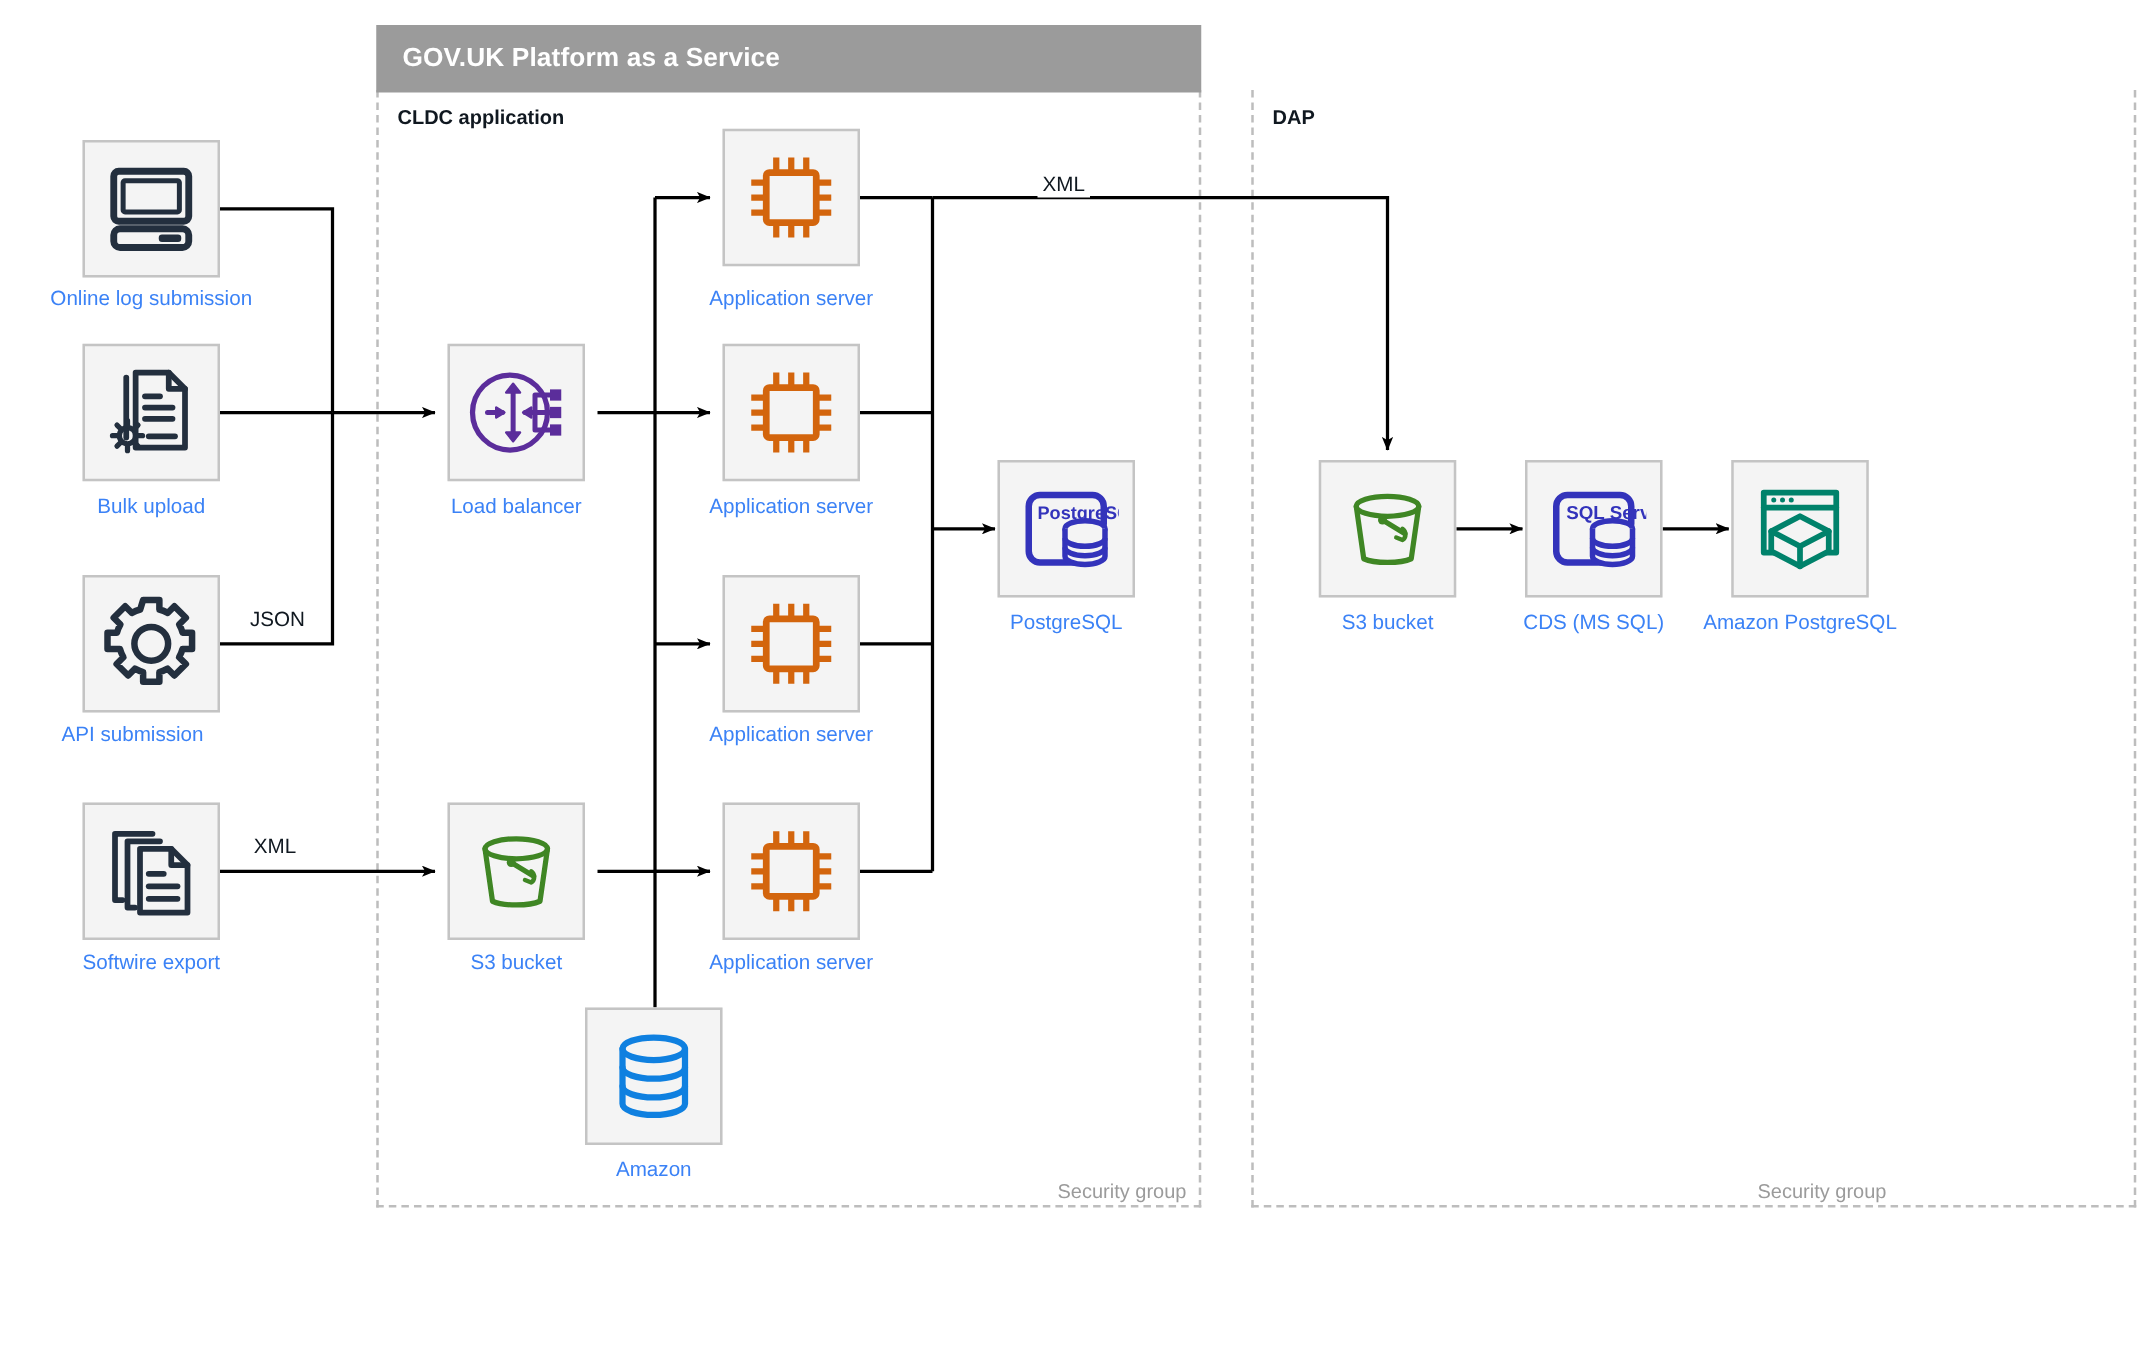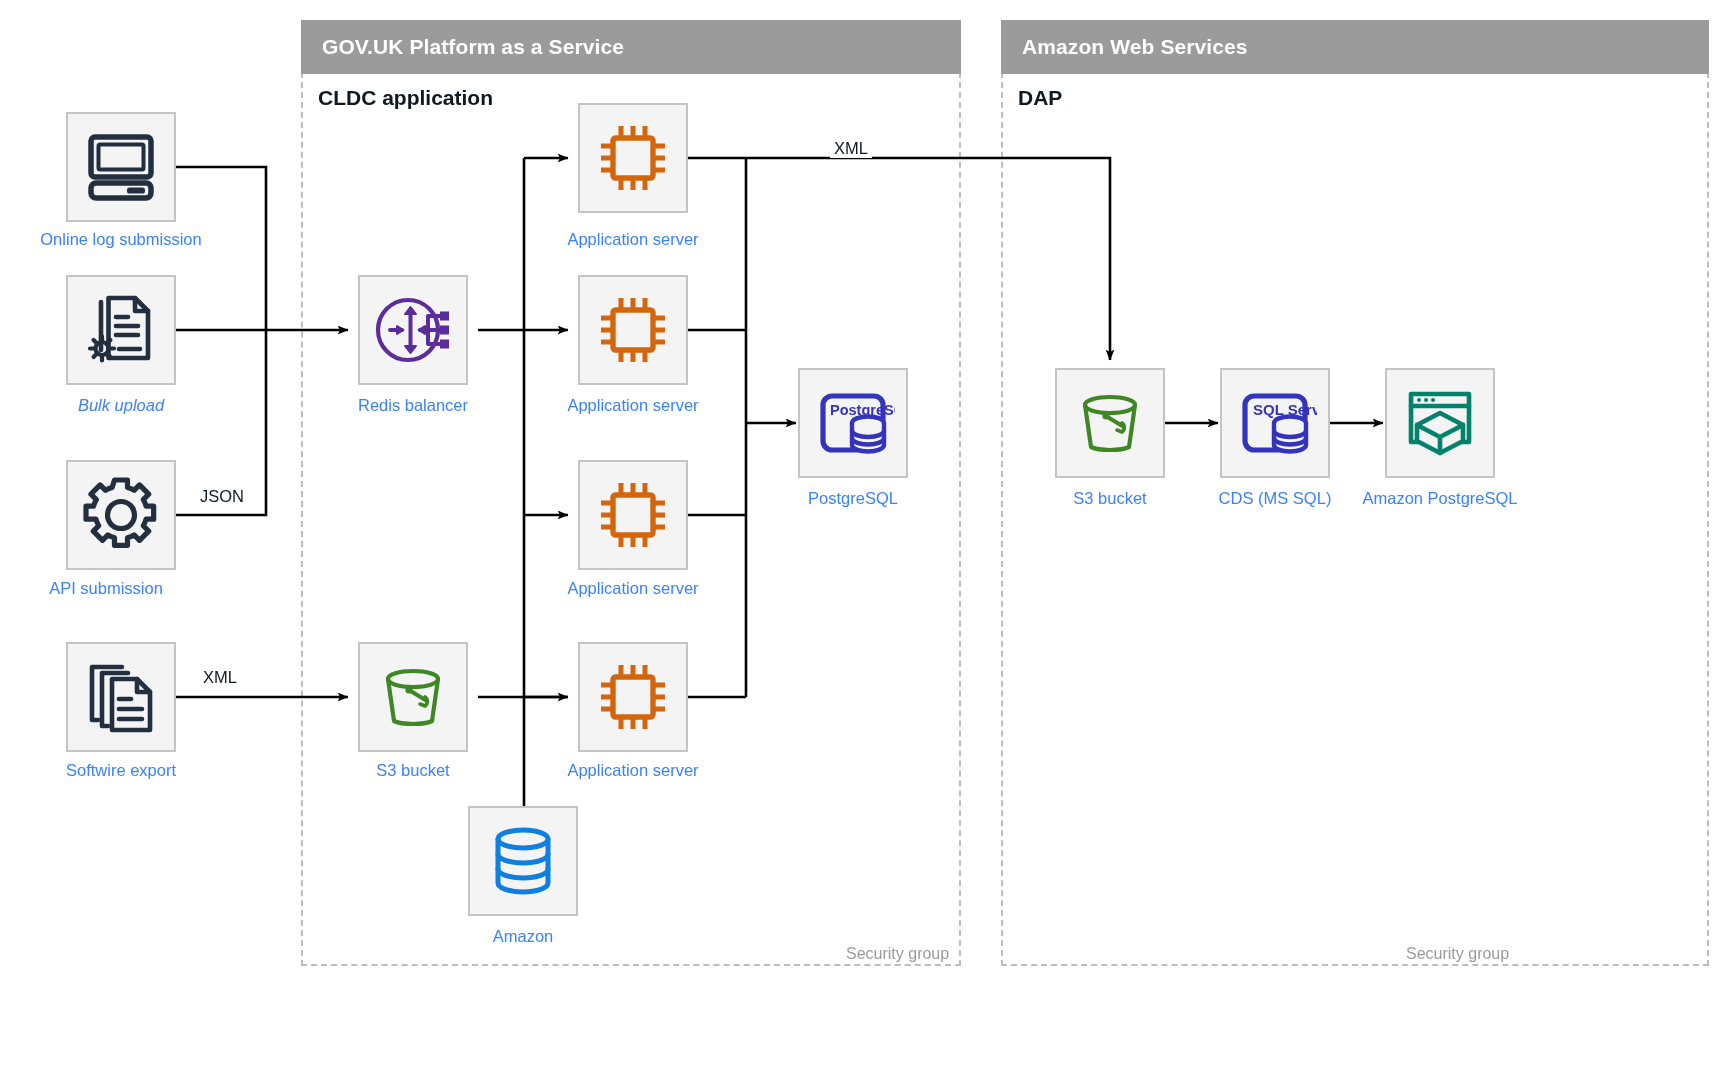--- a/index.html
+++ b/index.html
@@ -36,21 +36,21 @@
   .dashed-box{
     position:absolute;
     border:2px dashed #bdbdbd;
     border-top:none;
     box-sizing:border-box;
     background:transparent;
   }
   .sub-label{
     position:absolute;
     font-weight:bold;
-    font-size:21px;
+    font-size:16px;
     color:#101820;
     white-space:nowrap;
     text-align:center;
   }
   .sec-label{
     position:absolute;
     font-size:16px;
     color:#9b9b9b;
     white-space:nowrap;
   }
@@ -87,23 +87,20 @@
 </head>
 <body>
 
 <div id="canvas">
 
   <div class="dashed-box" style="left:301px; top:72px; width:660px; height:894px;"></div>
   <div class="dashed-box" style="left:1001px; top:72px; width:708px; height:894px;"></div>
 
   <div class="group-header" style="left:301px; top:20px; width:660px; height:54px;">
     <span>GOV.UK Platform as a Service</span>
-  </div>
-  <div class="group-header" style="left:1001px; top:20px; width:708px; height:54px;">
-    <span>Amazon Web Services</span>
   </div>
 
   <div class="sub-label" style="left:318px; top:86px;">CLDC application</div>
   <div class="sub-label" style="left:1018px; top:86px;">DAP</div>
 
   <div class="sec-label" style="left:846px; top:945px;">Security group</div>
   <div class="sec-label" style="left:1406px; top:945px;">Security group</div>
 
   <svg class="wires" viewBox="0 0 1712 1082">
     <defs>
@@ -173,21 +170,21 @@
         <path d="M36 57 L57 57"></path>
         <g>
           <circle cx="19" cy="56.5" r="6.5" stroke-width="4.2"></circle>
           <path d="M19 44.5 v4 M19 64.5 v4 M7 56.5 h4 M27 56.5 h4
                    M10.6 48.1 l2.9 2.9 M24.5 62 l2.9 2.9
                    M27.4 48.1 l-2.9 2.9 M13.5 62 l-2.9 2.9" stroke-width="4.2"></path>
         </g>
       </svg>
     </span>
   </div>
-  <div class="node-label" style="left:121px; top:396px;font-style:italic;">Bulk upload</div>
+  <div class="node-label" style="left:121px; top:396px;">Bulk upload</div>
 
   <div class="node" style="left:66px; top:460px;">
     <span>
       <svg width="80" height="80" viewBox="0 0 80 80" fill="none" stroke="#232f3e" stroke-width="5.2" stroke-linejoin="round" stroke-linecap="round">
         <path d="M33.5 5 h13 v7.6 a28 28 0 0 1 6.6 2.75 l5.4-5.4 9.2 9.2 -5.4 5.4 a28 28 0 0 1 2.75 6.6 h7.6 v13 h-7.6 a28 28 0 0 1 -2.75 6.6 l5.4 5.4 -9.2 9.2 -5.4-5.4 a28 28 0 0 1 -6.6 2.75 v7.6 h-13 v-7.6 a28 28 0 0 1 -6.6-2.75 l-5.4 5.4 -9.2-9.2 5.4-5.4 a28 28 0 0 1 -2.75-6.6 H5 v-13 h7.6 a28 28 0 0 1 2.75-6.6 l-5.4-5.4 9.2-9.2 5.4 5.4 a28 28 0 0 1 6.6-2.75 Z"></path>
         <circle cx="40" cy="40" r="13.5"></circle>
       </svg>
     </span>
   </div>
   <div class="node-label" style="left:106px; top:579px;">API submission</div>
@@ -218,21 +215,21 @@
         <path d="M38.5 64 l-5.5-7 h11 Z" fill="#5b2d9b" stroke-width="2"></path>
         <path d="M57 41 h-9" stroke-width="4"></path>
         <path d="M46.5 41 l6.5-4 v8 Z" fill="#5b2d9b" stroke-width="2"></path>
         <path d="M70 27 h-14 v14 M70 41 h-14 M70 55 h-14 v-14" stroke-width="4"></path>
         <rect x="68" y="22.5" width="9" height="9" fill="#5b2d9b" stroke="none"></rect>
         <rect x="68" y="36.5" width="9" height="9" fill="#5b2d9b" stroke="none"></rect>
         <rect x="68" y="50.5" width="9" height="9" fill="#5b2d9b" stroke="none"></rect>
       </svg>
     </span>
   </div>
-  <div class="node-label" style="left:413px; top:396px;">Redis balancer</div>
+  <div class="node-label" style="left:413px; top:396px;">Load balancer</div>
 
   <div class="node" style="left:578px; top:103px;">
     <span>
       <svg width="80" height="80" viewBox="0 0 80 80" fill="none" stroke="#d3650d" stroke-width="5" stroke-linecap="butt">
         <rect x="20" y="20" width="40" height="40" rx="2.5" stroke-width="5.4"></rect>
         <path d="M28 20 V8 M40 20 V8 M52 20 V8 M28 60 V72 M40 60 V72 M52 60 V72
                  M20 28 H8 M20 40 H8 M20 52 H8 M60 28 H72 M60 40 H72 M60 52 H72"></path>
       </svg>
     </span>
   </div>

